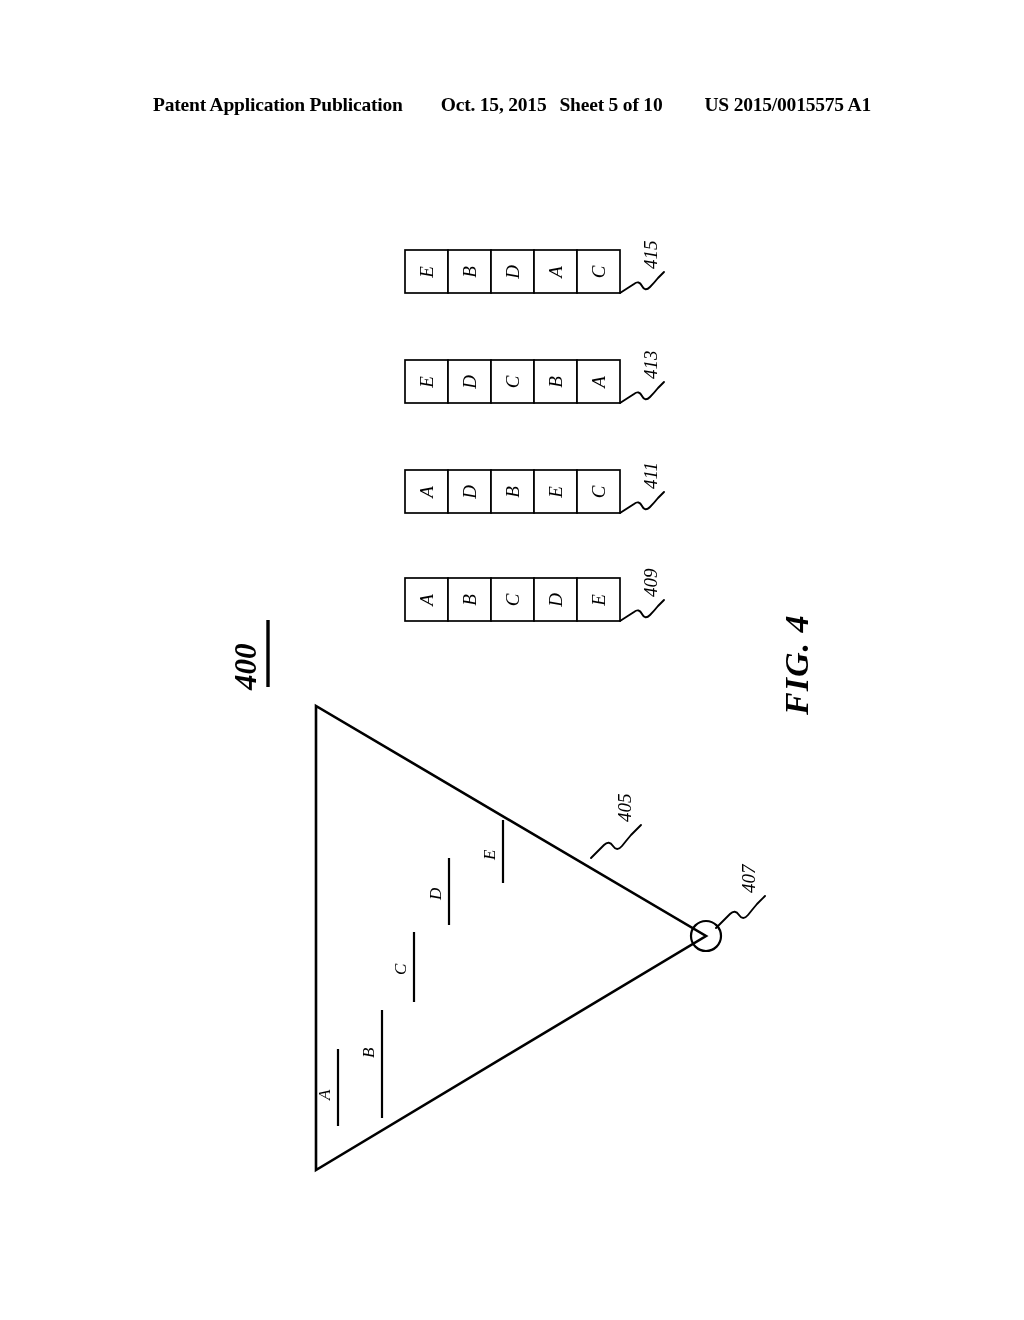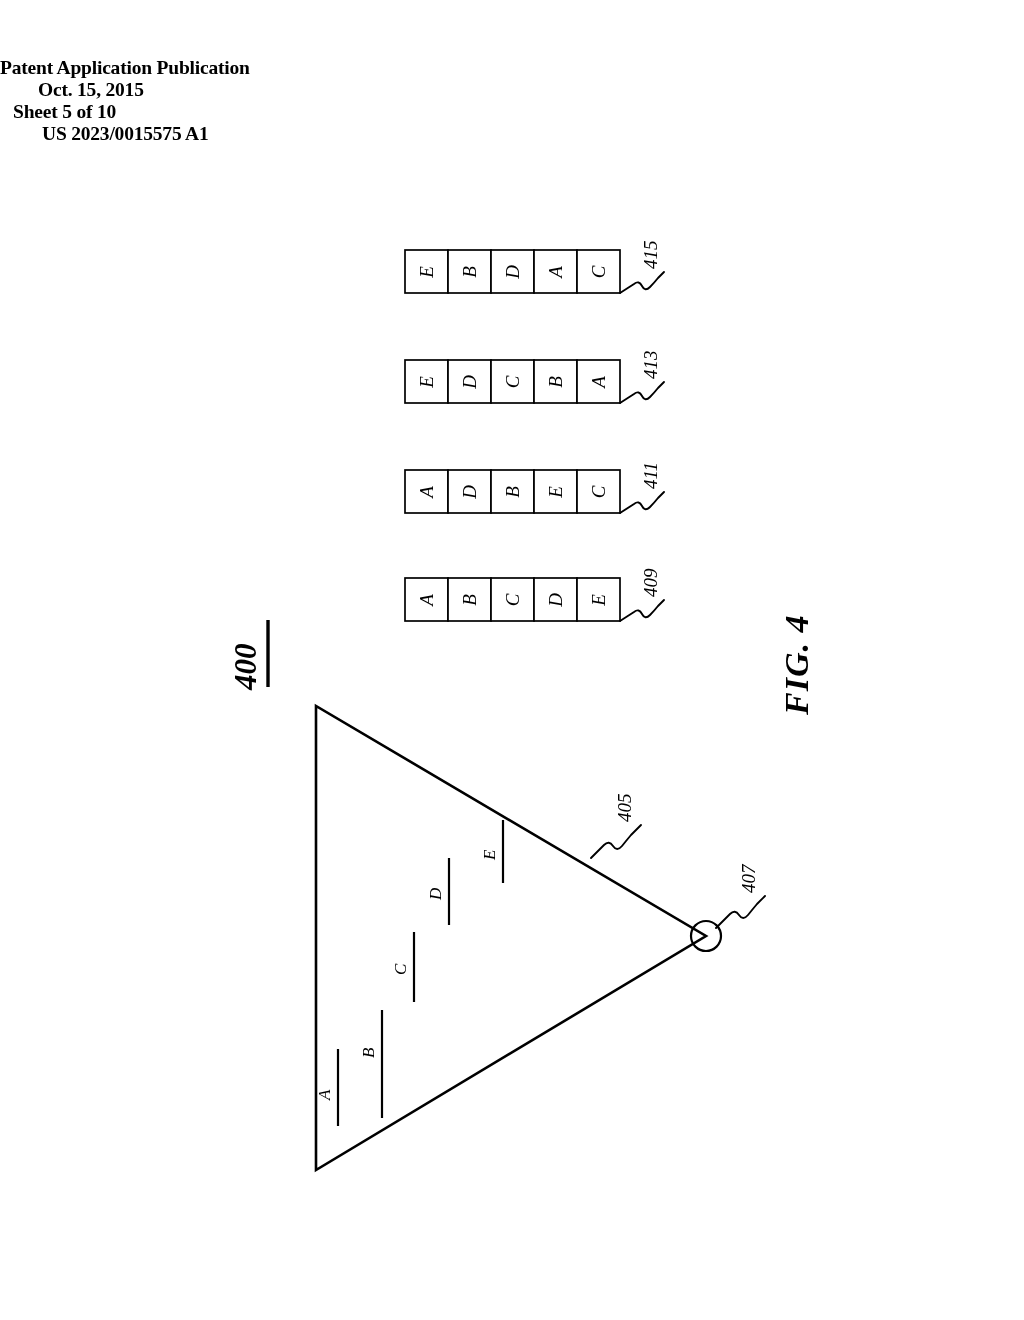--- a/index.html
+++ b/index.html
@@ -18,22 +18,22 @@
   }
 
   
   #sheet-header {
     position: absolute;
     left: 0;
     top: 86px;
     width: 1024px;
     height: 30px;
     display: flex;
-    flex-direction: column;
-    align-items: flex-start;
+    flex-direction: row;
+    align-items: flex-end;
     justify-content: center;
     white-space: nowrap;
     font-family: "Liberation Serif", serif;
     font-weight: bold;
     font-size: 19.5px;
     letter-spacing: -0.2px;
   }
   #sheet-header .hdr-pub { }
   #sheet-header .hdr-date { margin-left: 38px; }
   #sheet-header .hdr-sheet { margin-left: 13px; }
@@ -119,21 +119,21 @@
     stroke-width: 3.4;
   }
 </style>
 </head>
 <body>
 
 <div id="sheet-header">
   <span class="hdr-pub">Patent Application Publication</span>
   <span class="hdr-date">Oct. 15, 2015</span>
   <span class="hdr-sheet">Sheet 5 of 10</span>
-  <span class="hdr-pat">US 2023/0015575 A1</span>
+  <span class="hdr-pat">US 2015/0015575 A1</span>
 </div>
 
 <div id="figure-canvas">
   <svg width="1024" height="1320" viewBox="0 0 1024 1320" xmlns="http://www.w3.org/2000/svg">
 
     <g>
 
       <polygon class="stroke-tri" points="316,706 316,1170 706,936"></polygon>
 
       <circle class="stroke-circle" cx="706" cy="936" r="15"></circle>

